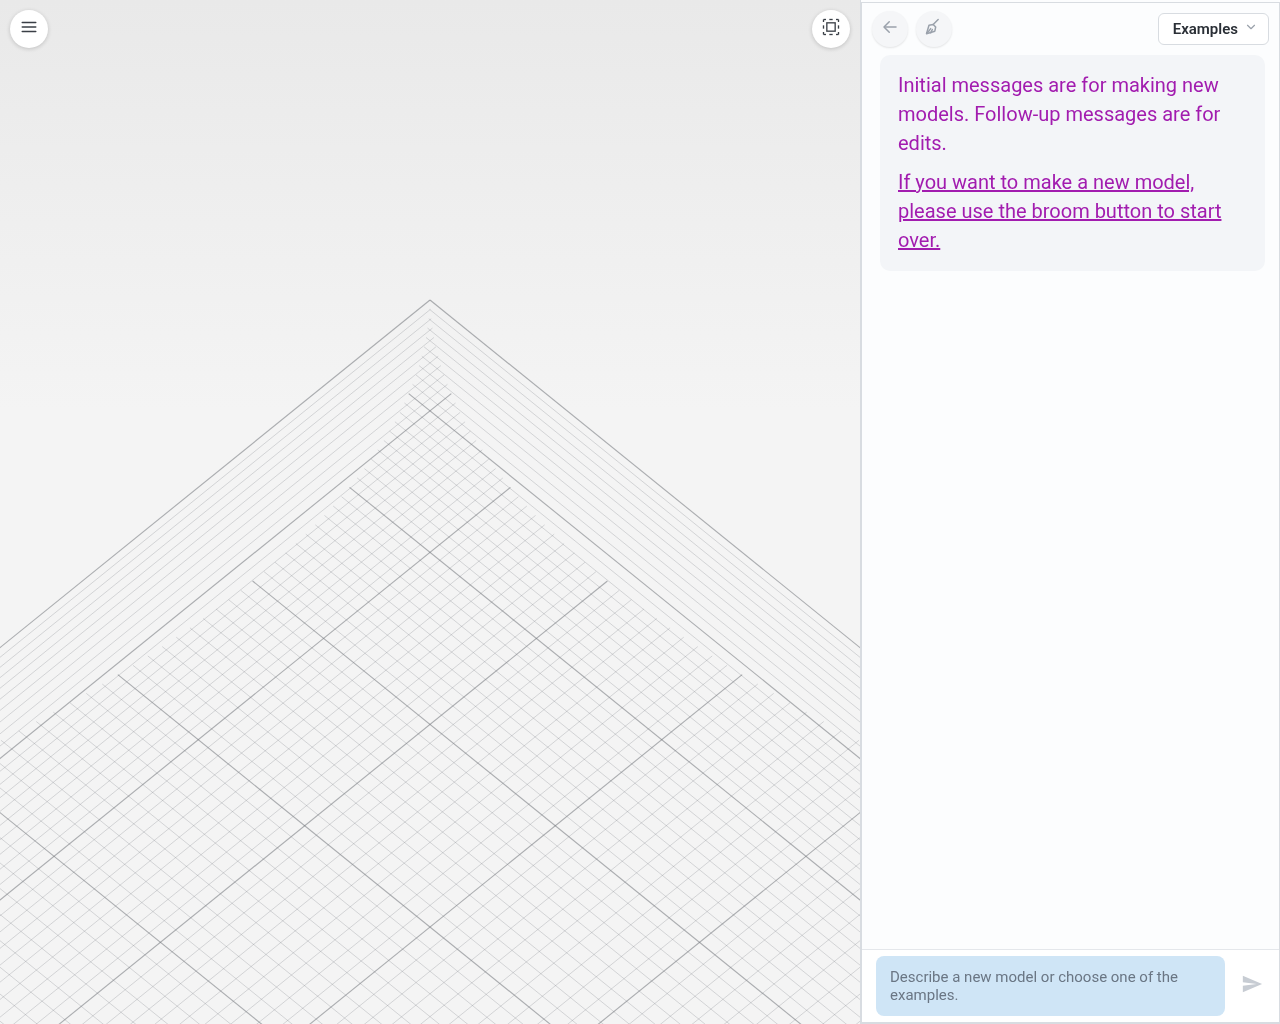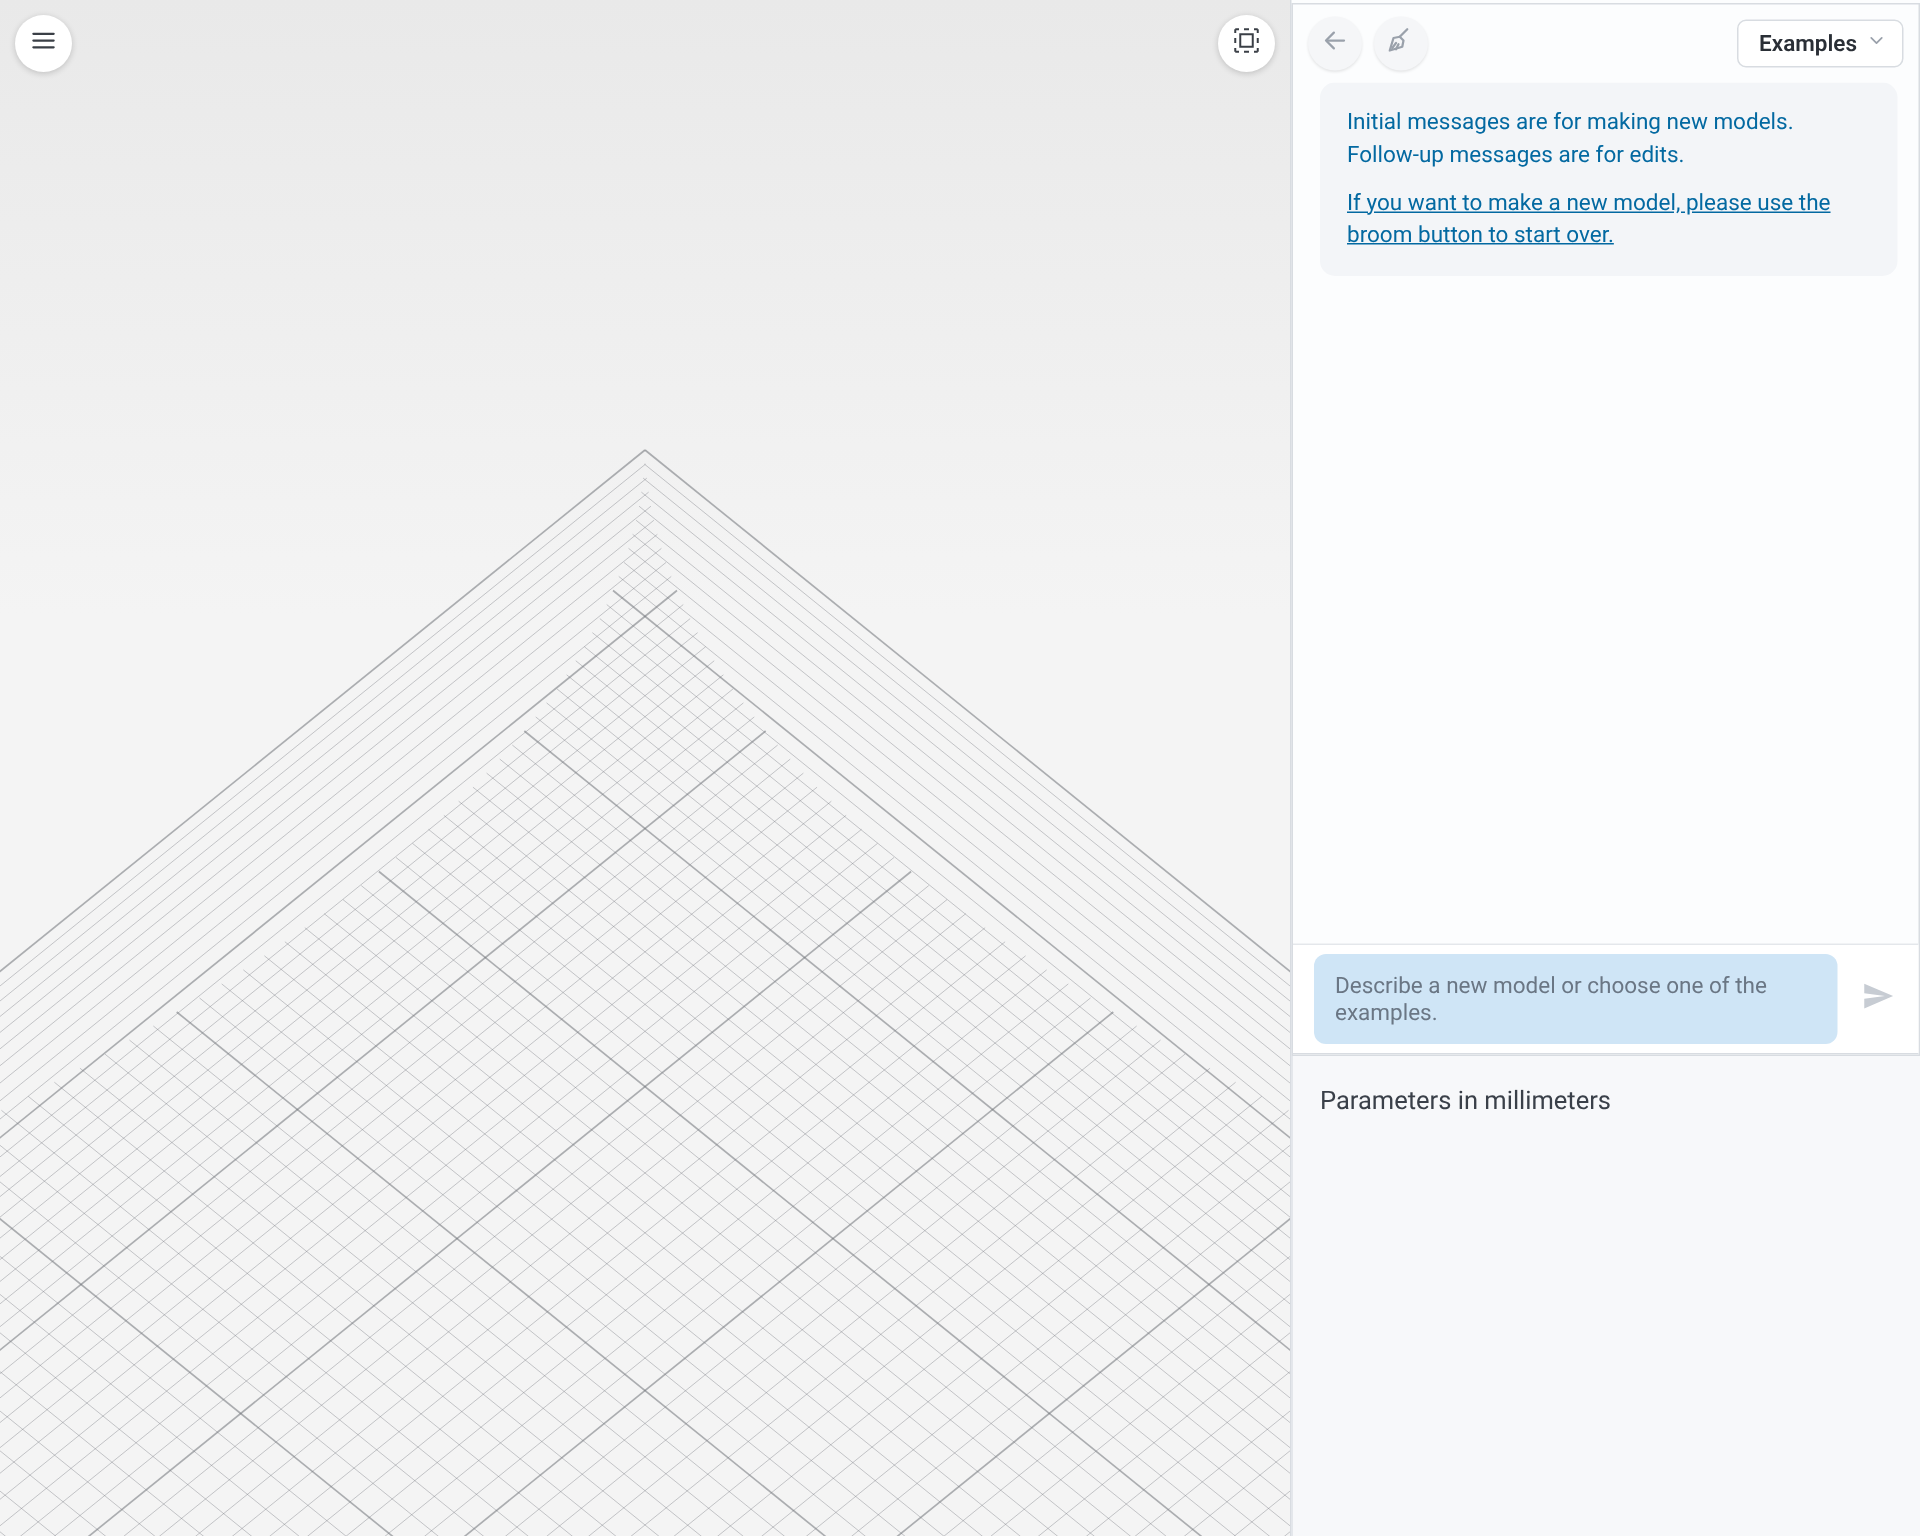--- a/index.html
+++ b/index.html
@@ -92,23 +92,23 @@
   }
   .messages {
     flex: 1;
     overflow-y: auto;
     padding: 0 14px 14px 18px;
   }
   .msg {
     background: #f3f5f8;
     border-radius: 10px;
     padding: 16px 18px;
-    font-size: 15px;
+    font-size: 20px;
     line-height: 1.45;
-    color: #0369a1;
+    color: #a21caf;
   }
   .msg p + p { margin-top: 10px; text-decoration: underline; }
   .composer {
     display: flex;
     align-items: stretch;
     gap: 10px;
     padding: 6px 10px 6px 14px;
     border-top: 1px solid #e4e7eb;
     border-bottom: 1px solid #d8dce1;
     background: #fff;
@@ -362,17 +362,14 @@
         <div class="send-btn">
           <span>
             <svg width="22" height="22" viewBox="0 0 24 24" fill="#c7ccd3">
               <path d="M2 21 L23 12 L2 3 L2 10 L17 12 L2 14 Z"></path>
             </svg>
           </span>
         </div>
       </div>
     </div>
 
-    <div class="params">
-      <div class="params-title">Parameters in millimeters</div>
-    </div>
   </div>
 </div>
 
 </body></html>

